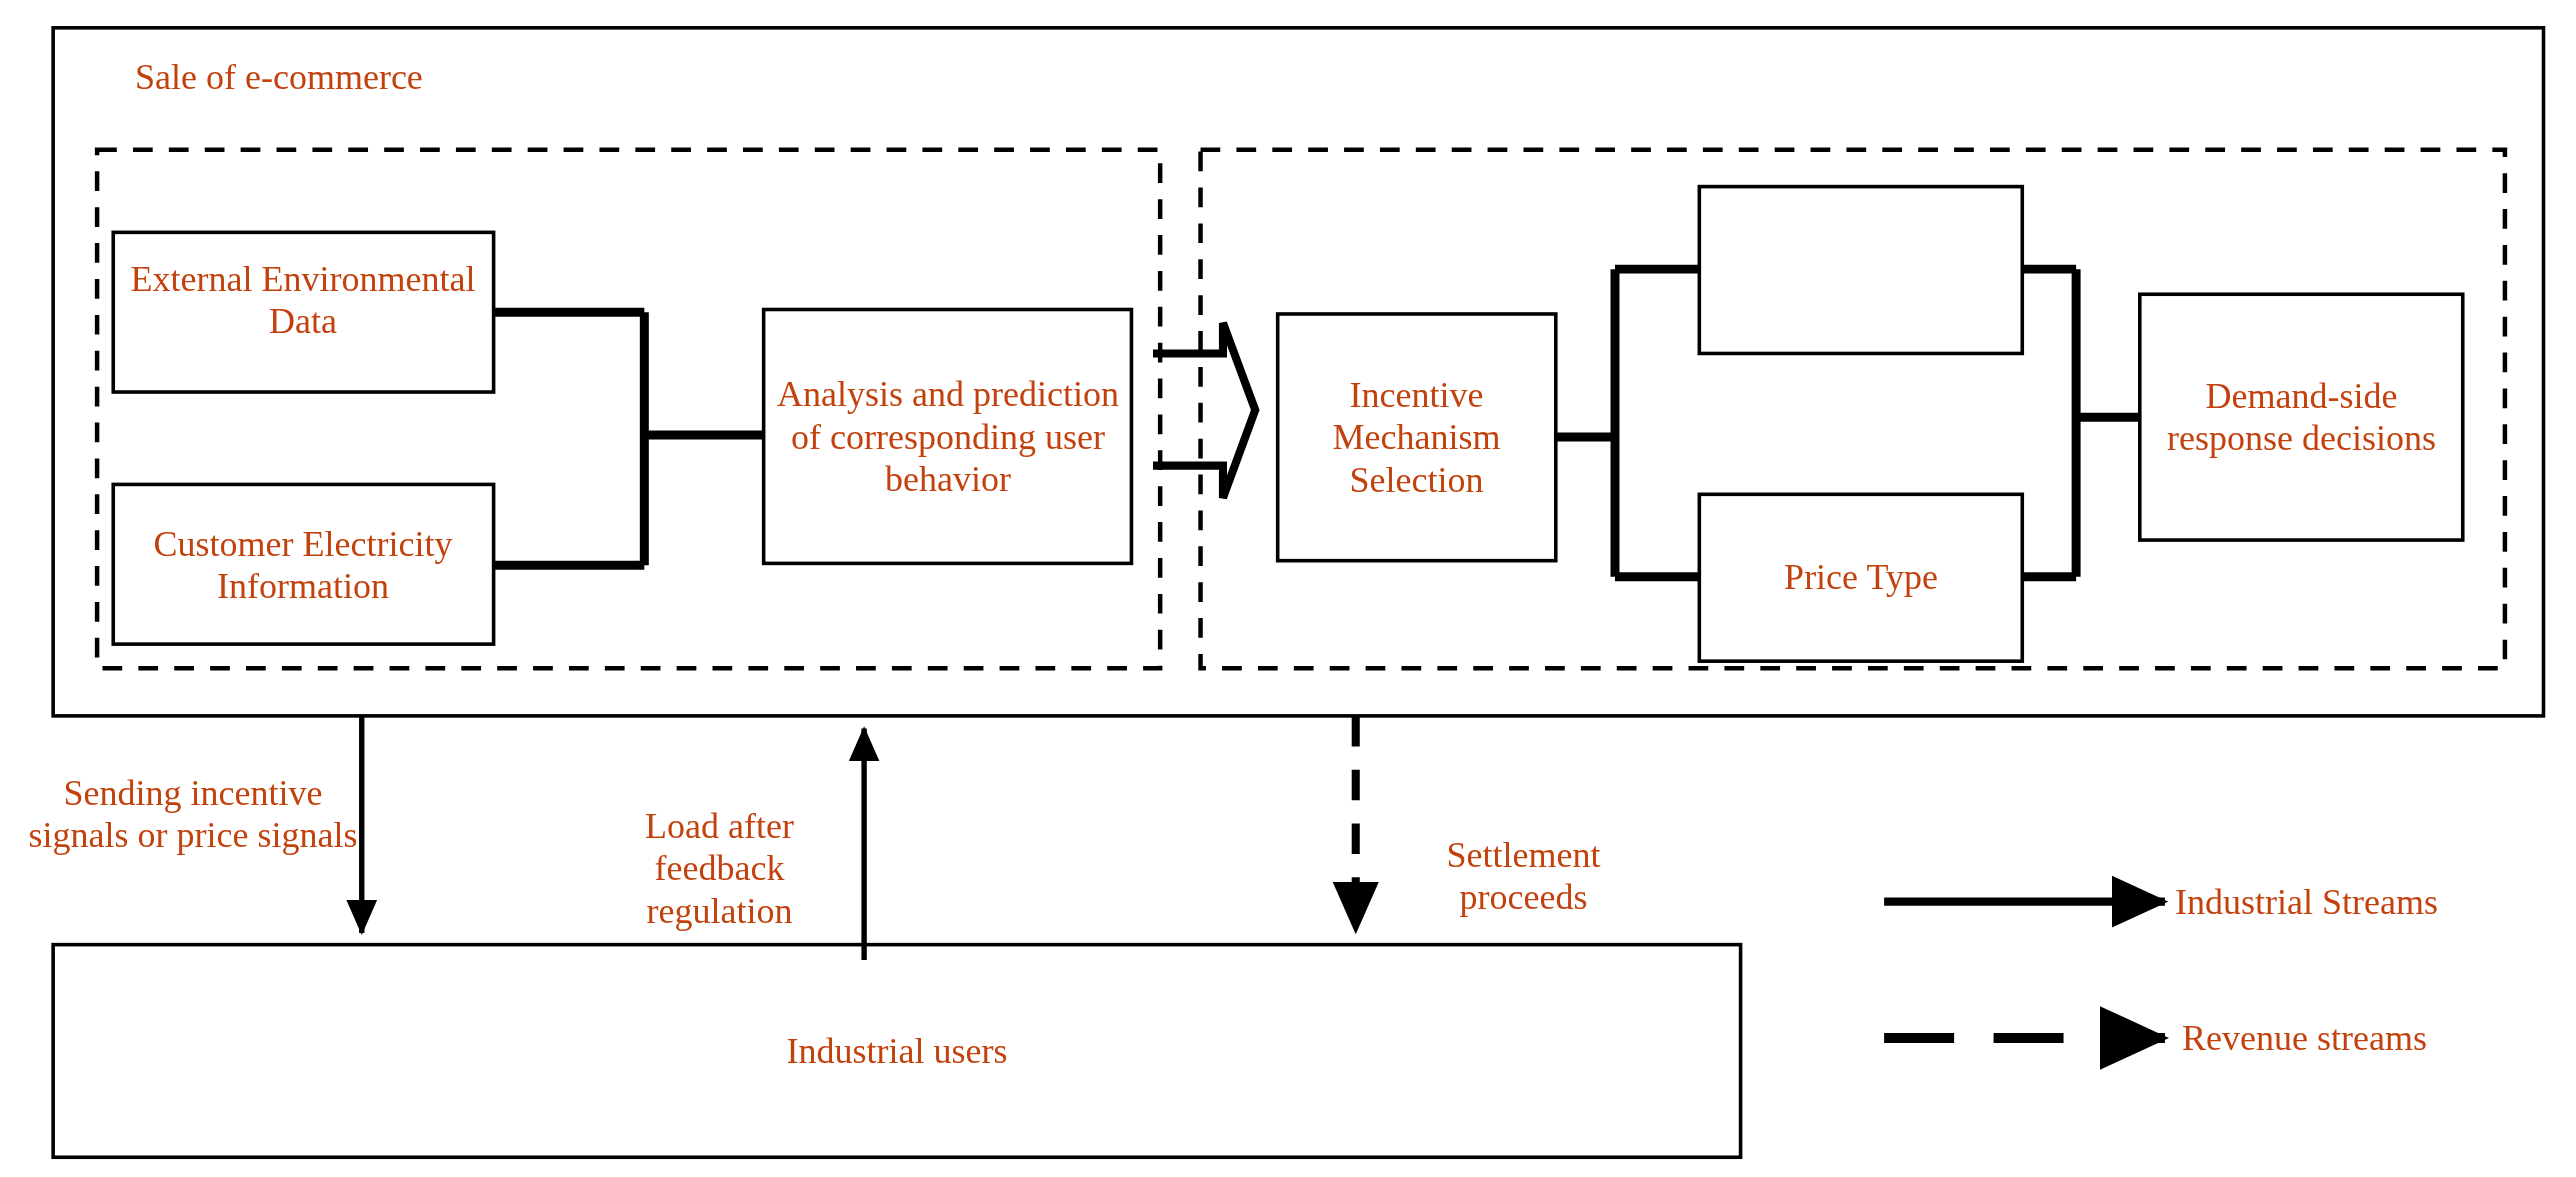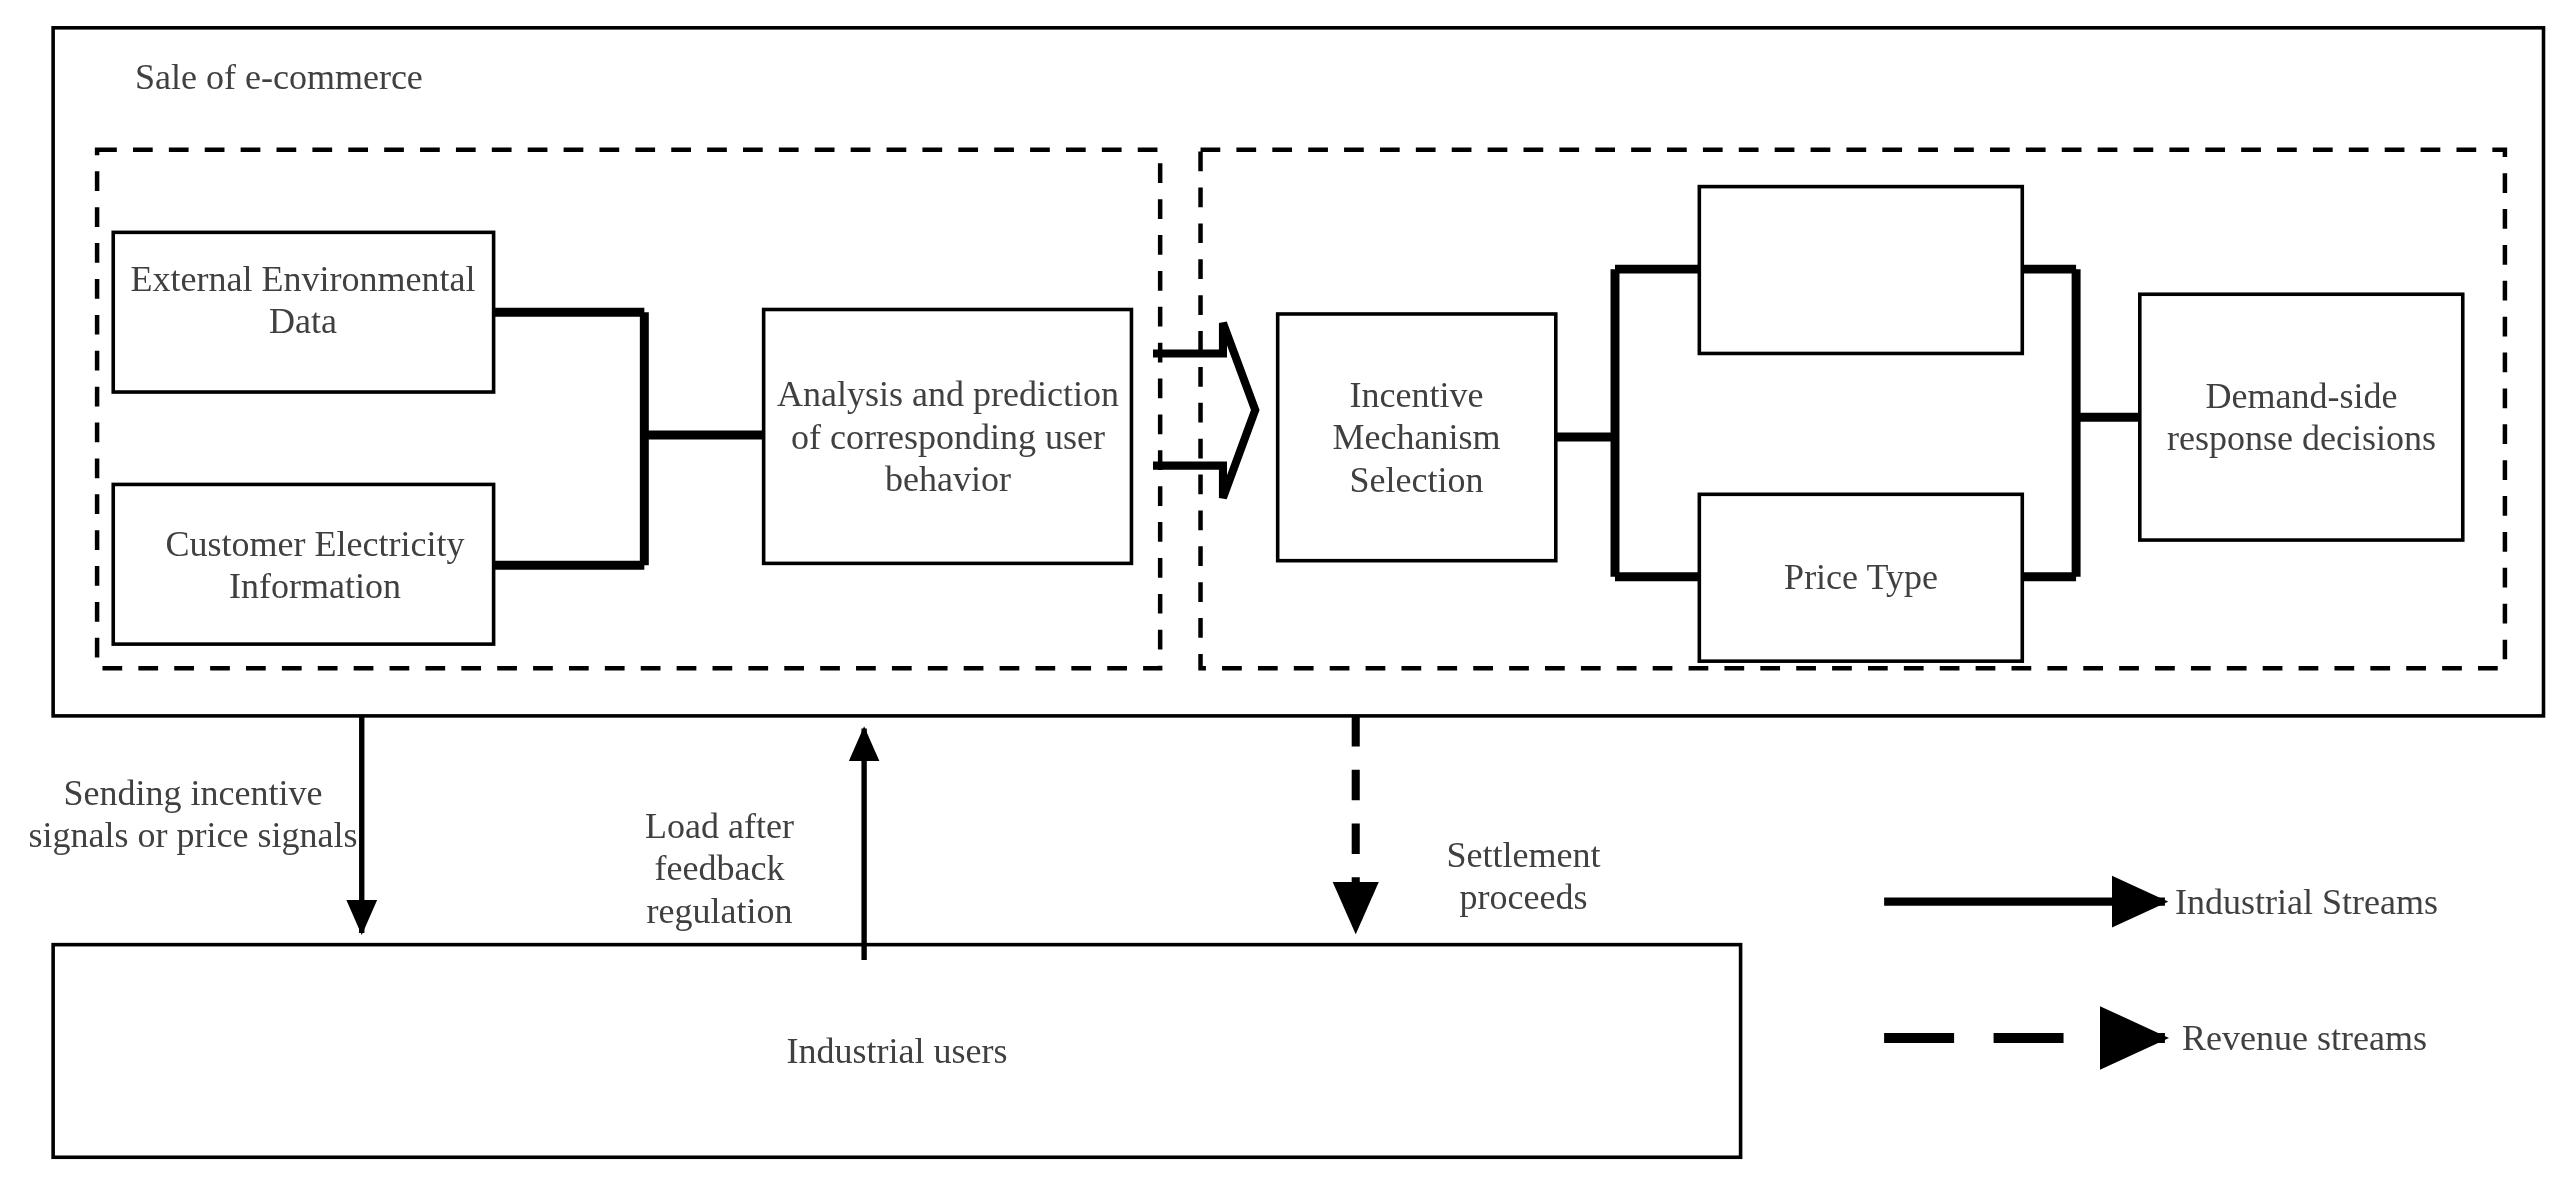--- a/index.html
+++ b/index.html
@@ -1,20 +1,20 @@
 <!DOCTYPE html>
 <html style="font-size:14.4px"><head>
 <meta charset="utf-8">
 <style>
   html,body{margin:0;padding:0;background:#ffffff;}
   body{width:2576px;height:1177px;overflow:hidden;
        font-family:"Liberation Serif","DejaVu Serif",serif;color:#000;}
   #stage{position:relative;width:2576px;height:1177px;}
   svg{position:absolute;left:0;top:0;width:2576px;height:1177px;}
-  .lbl{position:absolute;text-align:center;line-height:1.18;color:#404040;
+  .lbl{position:absolute;text-align:center;line-height:1.18;color:#c2410c;
        font-family:"Liberation Serif","DejaVu Serif",serif;}
   .box-lbl{font-size:36px;}
   .flow-lbl{font-size:36px;}
   .legend-lbl{font-size:36px;text-align:left;white-space:nowrap;}
   .title-lbl{font-size:36px;text-align:left;white-space:nowrap;}
   .ctr{display:flex;align-items:center;justify-content:center;}
 </style>
 </head>
 <body>
 
@@ -75,21 +75,21 @@
     <line x1="1511" y1="798" x2="1511" y2="1038" stroke="#000" stroke-width="9" stroke-dasharray="34 26" marker-end="url(#ahv)"></line>
 
     <line x1="2100" y1="1005" x2="2413" y2="1005" stroke="#000" stroke-width="9" marker-end="url(#ah)"></line>
     <line x1="2100" y1="1157" x2="2413" y2="1157" stroke="#000" stroke-width="11" stroke-dasharray="78 44" marker-end="url(#ah)"></line>
   </svg>
 
   <div class="lbl title-lbl" style="left:135px; top:56px;">Sale of e-commerce</div>
 
   <div class="lbl box-lbl ctr" style="left:120px; top:220px; width:366px; height:160px;">External Environmental Data</div>
 
-  <div class="lbl box-lbl ctr" style="left:132px; top:485px; width:366px; height:160px;">Customer Electricity Information</div>
+  <div class="lbl box-lbl ctr" style="left:120px; top:485px; width:366px; height:160px;">Customer Electricity Information</div>
 
   <div class="lbl box-lbl ctr" style="left:773px; top:310px; width:350px; height:254px;">Analysis and prediction of corresponding user behavior</div>
 
   <div class="lbl box-lbl ctr" style="left:1283px; top:314px; width:267px; height:247px;">Incentive Mechanism Selection</div>
 
 
   <div class="lbl box-lbl ctr" style="left:1705px; top:494px; width:312px; height:167px;">Price Type</div>
 
   <div class="lbl box-lbl ctr" style="left:2149px; top:294px; width:305px; height:246px;">Demand-side response decisions</div>
 

